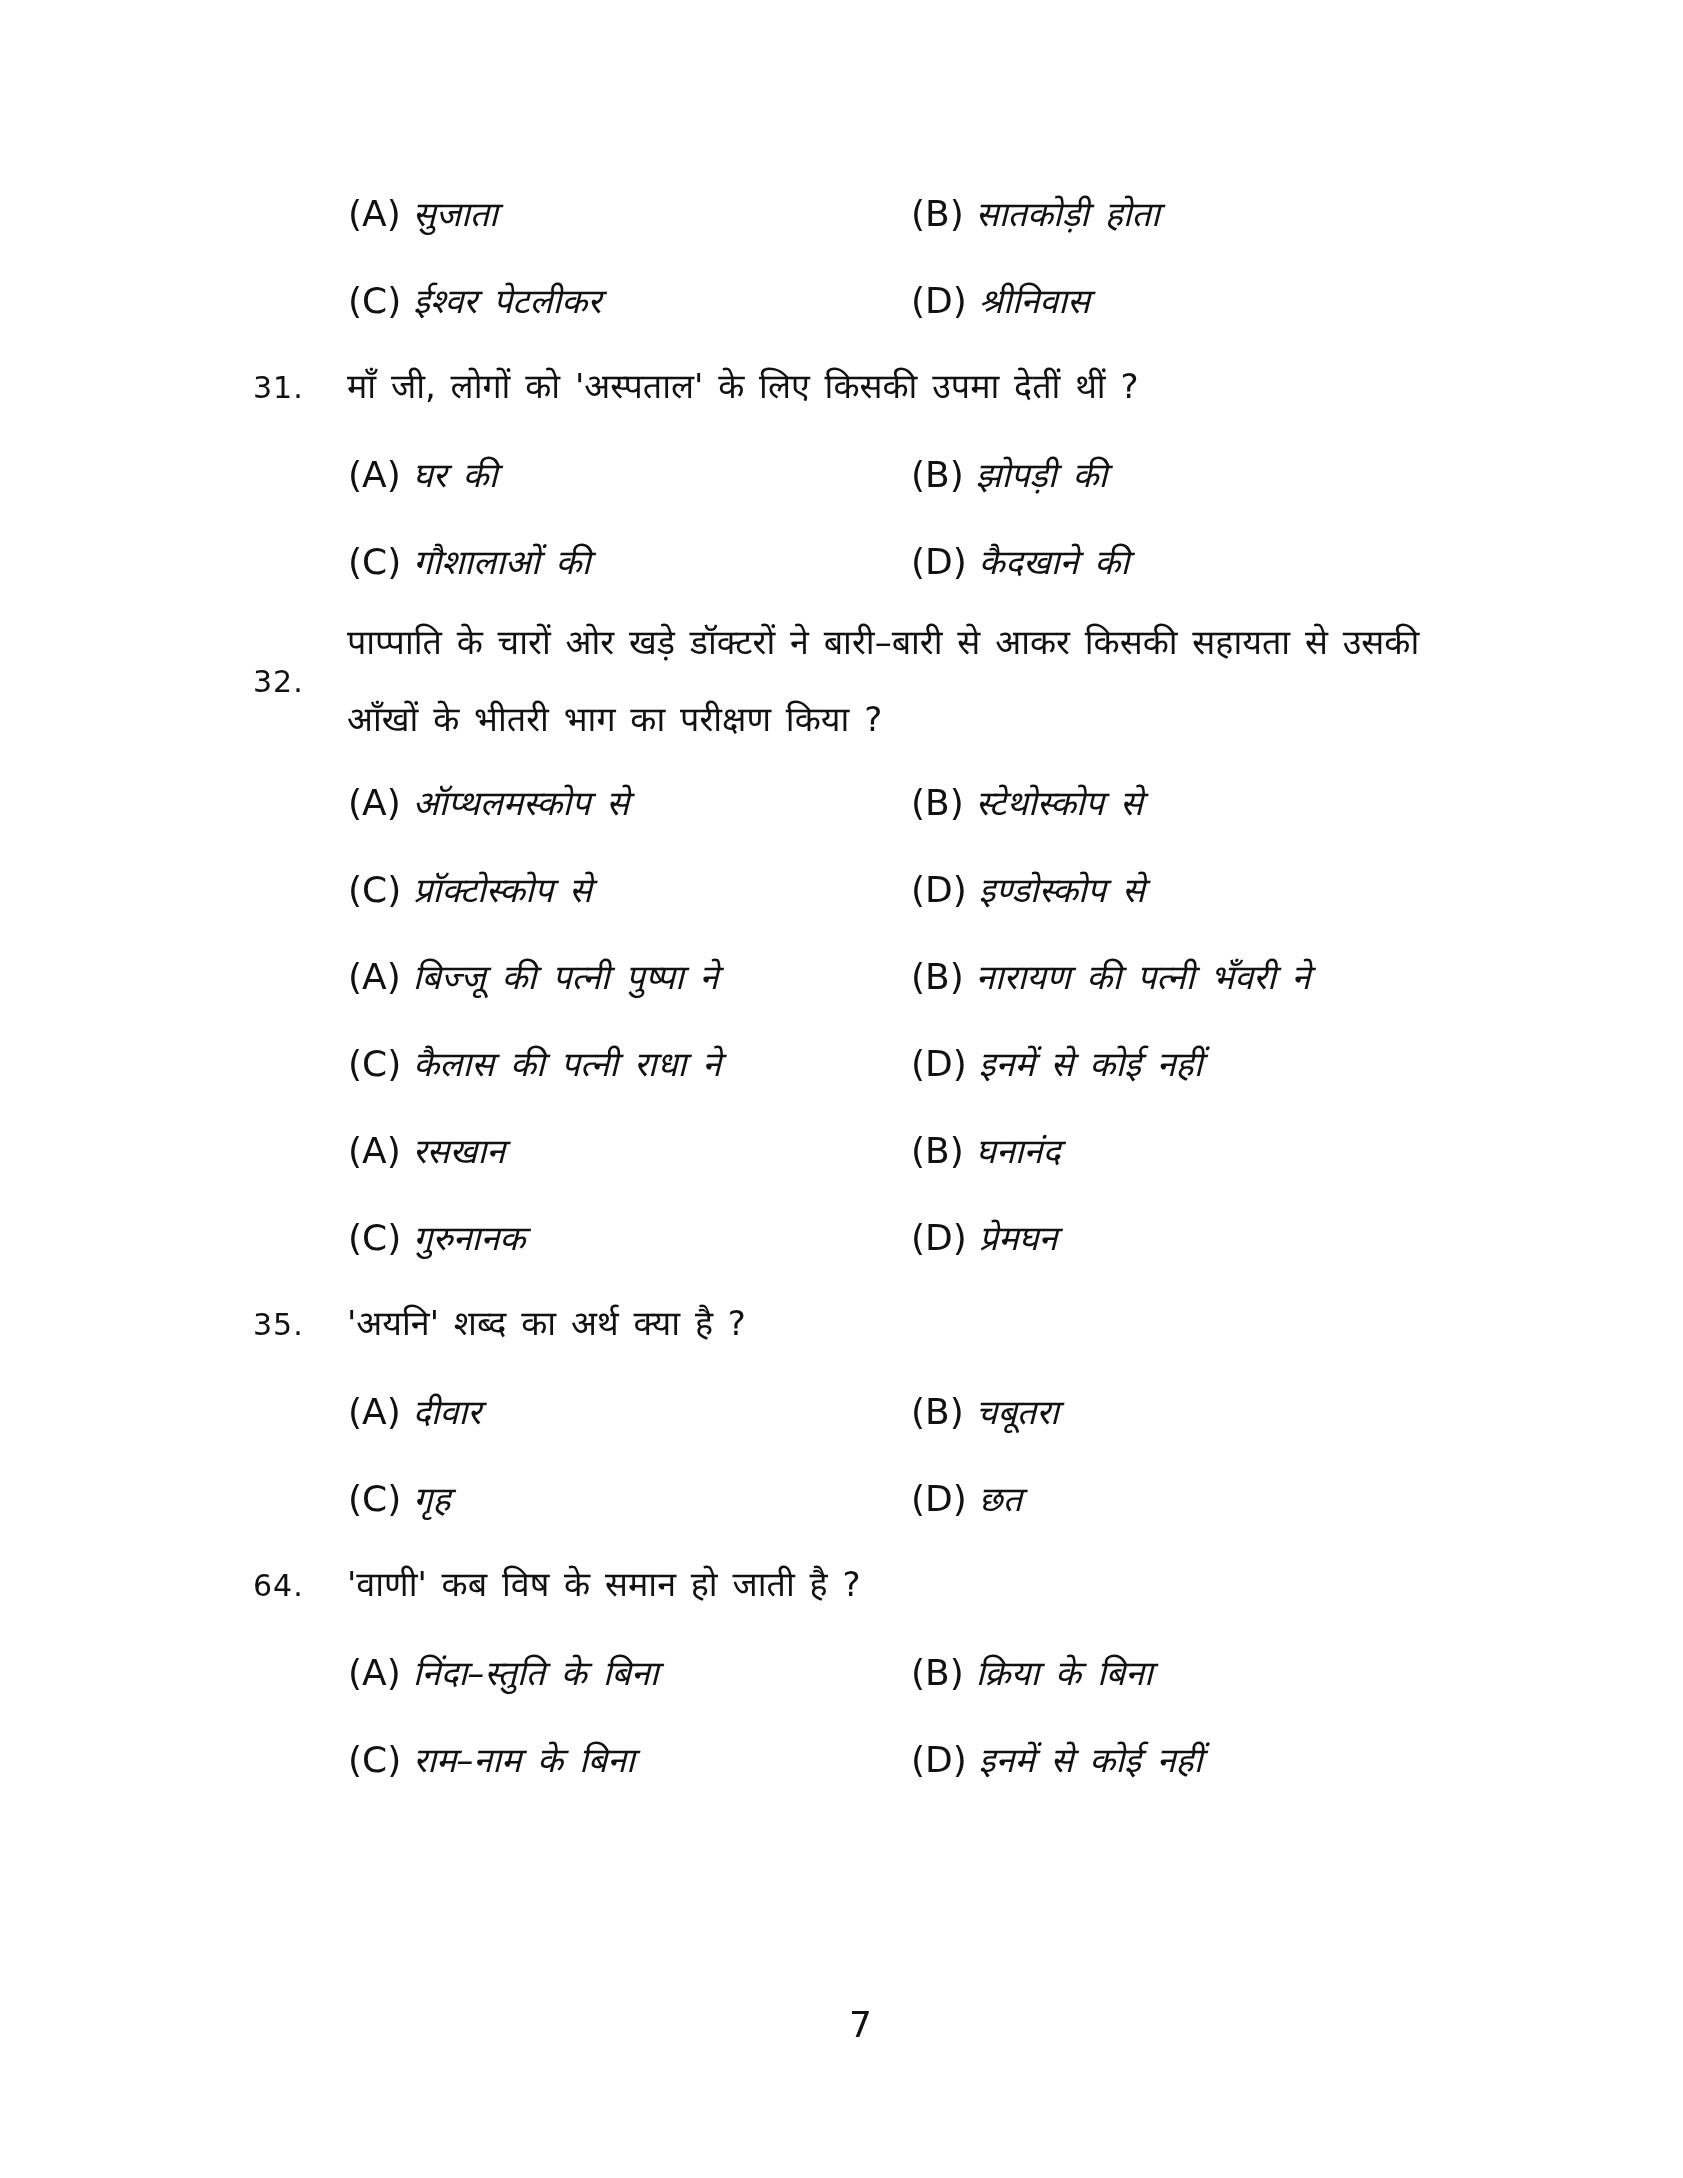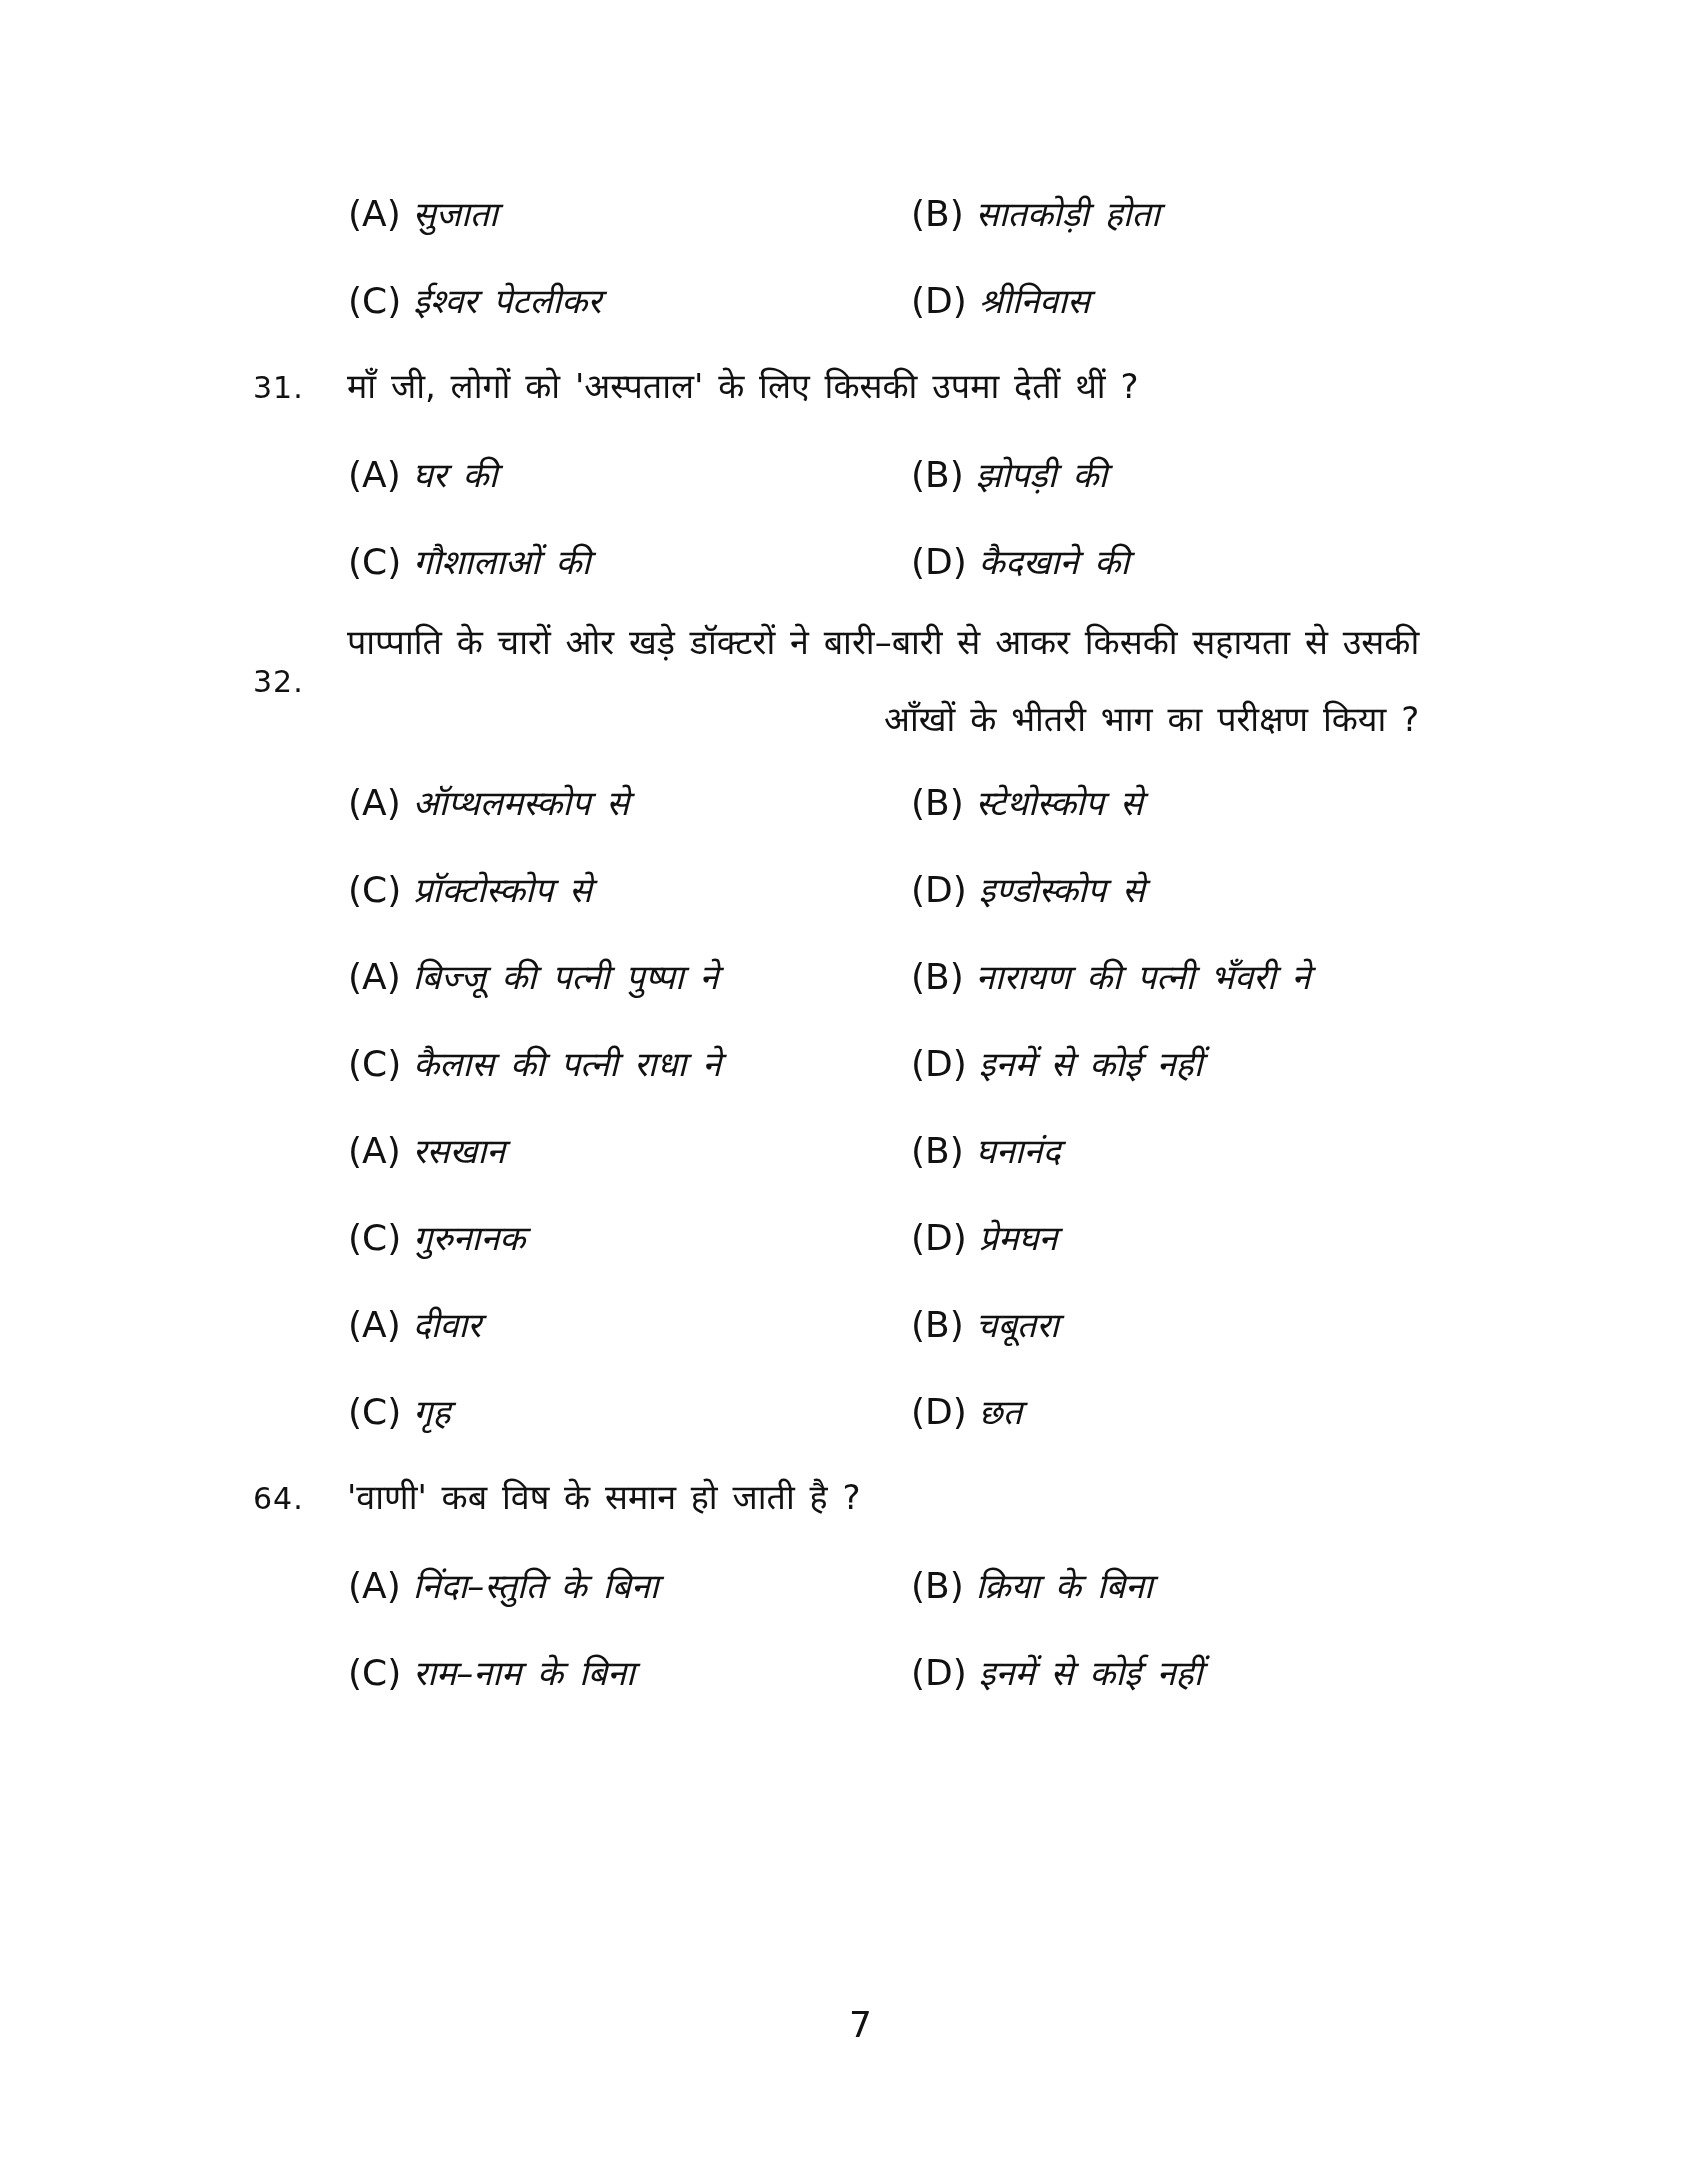--- a/index.html
+++ b/index.html
@@ -33,21 +33,20 @@
     font-size: 30px;
     letter-spacing: 1px;
   }
   .q-text {
     margin-left: 347px;
     max-width: 1267px;
     font-size: 34px;
     line-height: 77px;
     white-space: pre-line;
     word-spacing: 4px;
-    text-align: right;
   }
   .opt-row {
     position: relative;
     height: 87px;
   }
   .opt {
     position: absolute;
     top: 50%;
     transform: translateY(-50%);
     white-space: nowrap;
@@ -188,20 +187,24 @@
             <span class="opt-label">(C)</span>
             <span class="opt-text">गुरुनानक</span>
           </div>
           <div class="opt right">
             <span class="opt-label">(D)</span>
             <span class="opt-text">प्रेमघन</span>
           </div>
         </div>
       </div>
       <div class="question">
+        <div class="q-row">
+          <span class="q-num">35.</span>
+          <div class="q-text">'अयनि' शब्द का अर्थ क्या है ?</div>
+        </div>
         <div class="opt-row">
           <div class="opt left">
             <span class="opt-label">(A)</span>
             <span class="opt-text">दीवार</span>
           </div>
           <div class="opt right">
             <span class="opt-label">(B)</span>
             <span class="opt-text">चबूतरा</span>
           </div>
         </div>

